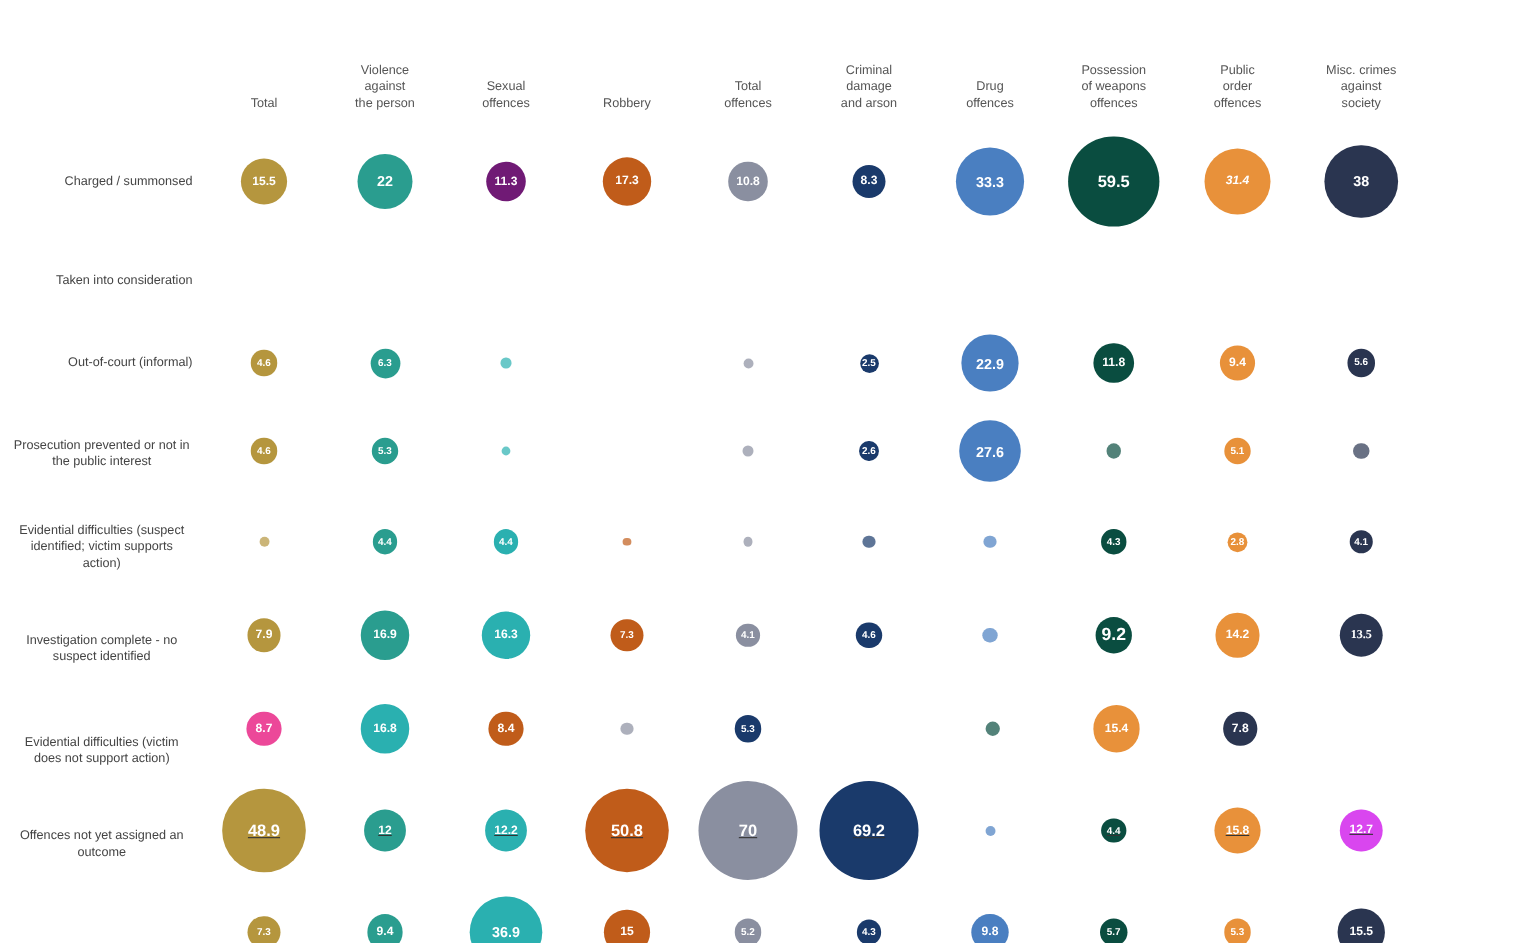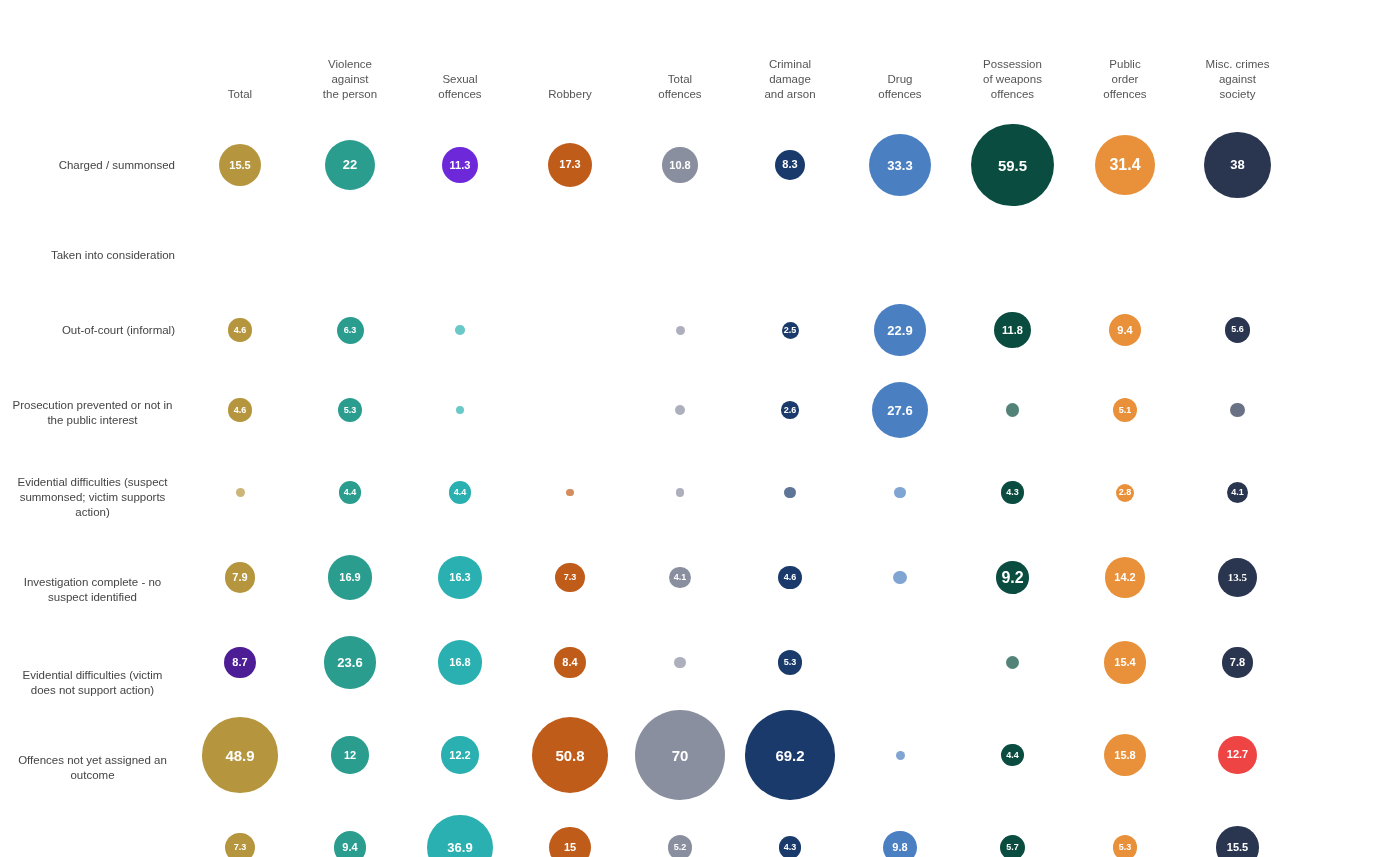--- a/index.html
+++ b/index.html
@@ -90,21 +90,21 @@
   <div class="row-label" style="height: 110px; width: 175px; min-height: 110px;">Charged /
 summonsed</div>
       <div class="row-label" style="height: 70px; width: 175px; min-height: 70px;">Taken into
 consideration</div>
       <div class="row-label" style="height: 80px; width: 175px; min-height: 80px;">Out-of-court
 (informal)</div>
       <div class="row-label" style="height: 85px; width: 175px; min-height: 85px;">Prosecution
 prevented or not
 in the public interest</div>
       <div class="row-label" style="height: 85px; width: 175px; min-height: 85px;">Evidential difficulties
-(suspect summonsed;
+(suspect identified;
 victim supports action)</div>
       <div class="row-label" style="height: 100px; width: 175px; min-height: 100px;">Investigation
 complete - no
 suspect identified</div>
       <div class="row-label" style="height: 85px; width: 175px; min-height: 85px;">Evidential difficulties
 (victim does not
 support action)</div>
       <div class="row-label" style="height: 85px; width: 175px; min-height: 85px;">Offences not
 yet assigned
 an outcome</div>
@@ -139,39 +139,39 @@
     <div class="data-rows">
 
     <div class="data-row" style="height: 110px; min-height: 110px;">
           <div class="data-cell" style="width: 110px; height: 110px;">
             <div class="bubble" style="width: 42.3506px; height: 42.3506px; background-color: rgb(181, 150, 62); font-size: 11px;">15.5</div>
           </div>
           <div class="data-cell" style="width: 110px; height: 110px;">
             <div class="bubble" style="width: 50.4551px; height: 50.4551px; background-color: rgb(42, 157, 143); font-size: 13px;">22</div>
           </div>
           <div class="data-cell" style="width: 110px; height: 110px;">
-            <div class="bubble" style="width: 36.1604px; height: 36.1604px; background-color: #6d28d9; font-size: 11px;">11.3</div>
+            <div class="bubble" style="width: 36.1604px; height: 36.1604px; background-color: #701a75; font-size: 11px;">11.3</div>
           </div>
           <div class="data-cell" style="width: 110px; height: 110px;">
             <div class="bubble" style="width: 44.7421px; height: 44.7421px; background-color: rgb(192, 92, 26); font-size: 11px;">17.3</div>
           </div>
           <div class="data-cell" style="width: 110px; height: 110px;">
             <div class="bubble" style="width: 35.3513px; height: 35.3513px; background-color: rgb(138, 143, 160); font-size: 11px;">10.8</div>
           </div>
           <div class="data-cell" style="width: 110px; height: 110px;">
             <div class="bubble" style="width: 30.9908px; height: 30.9908px; background-color: rgb(26, 58, 107); font-size: 11px;">8.3</div>
           </div>
           <div class="data-cell" style="width: 110px; height: 110px;">
             <div class="bubble" style="width: 62.0748px; height: 62.0748px; background-color: rgb(74, 127, 193); font-size: 13px;">33.3</div>
           </div>
           <div class="data-cell" style="width: 115px; height: 110px;">
             <div class="bubble" style="width: 82.9759px; height: 82.9759px; background-color: rgb(10, 77, 64); font-size: 15px;">59.5</div>
           </div>
           <div class="data-cell" style="width: 110px; height: 110px;">
-            <div class="bubble" style="width: 60.2779px; height: 60.2779px; background-color: rgb(232, 145, 58); font-size: 16px;">31.4</div>
+            <div class="bubble" style="width: 60.2779px; height: 60.2779px; background-color: rgb(232, 145, 58); font-size: 11px; font-style: italic;">31.4</div>
           </div>
           <div class="data-cell" style="width: 115px; height: 110px;">
             <div class="bubble" style="width: 66.311px; height: 66.311px; background-color: rgb(42, 53, 80); font-size: 13px;">38</div>
           </div>
         </div>
         <div class="data-row" style="height: 70px; min-height: 70px;">
           <div class="data-cell" style="width: 110px; height: 70px;">
             <div class="bubble" style="width: 0px; height: 0px; background-color: rgb(181, 150, 62); opacity: 0.7;"></div>
           </div>
           <div class="data-cell" style="width: 110px; height: 70px;"></div>
@@ -315,24 +315,21 @@
           </div>
           <div class="data-cell" style="width: 110px; height: 85px;">
             <div class="bubble" style="width: 40.5357px; height: 40.5357px; background-color: rgb(232, 145, 58); font-size: 11px;">14.2</div>
           </div>
           <div class="data-cell" style="width: 115px; height: 85px;">
             <div class="bubble" style="width: 39.524px; height: 39.524px; background-color: rgb(42, 53, 80); font-size: 11px; font-family: Liberation Serif, serif;">13.5</div>
           </div>
         </div>
         <div class="data-row" style="height: 85px; min-height: 85px;">
           <div class="data-cell" style="width: 110px; height: 85px;">
-            <div class="bubble" style="width: 31.7288px; height: 31.7288px; background-color: #4c1d95; font-size: 11px;">8.7</div>
-          </div>
-          <div class="data-cell" style="width: 110px; height: 85px;">
-            <div class="bubble" style="width: 52.2576px; height: 52.2576px; background-color: rgb(42, 157, 143); font-size: 13px;">23.6</div>
+            <div class="bubble" style="width: 31.7288px; height: 31.7288px; background-color: #ec4899; font-size: 11px;">8.7</div>
           </div>
           <div class="data-cell" style="width: 110px; height: 85px;">
             <div class="bubble" style="width: 44.0908px; height: 44.0908px; background-color: rgb(42, 176, 176); font-size: 11px;">16.8</div>
           </div>
           <div class="data-cell" style="width: 110px; height: 85px;">
             <div class="bubble" style="width: 31.1769px; height: 31.1769px; background-color: rgb(192, 92, 26); font-size: 11px;">8.4</div>
           </div>
           <div class="data-cell" style="width: 110px; height: 85px;">
             <div class="bubble" style="width: 11.7838px; height: 11.7838px; background-color: rgb(138, 143, 160); opacity: 0.7;"></div>
           </div>
@@ -345,21 +342,21 @@
           <div class="data-cell" style="width: 115px; height: 85px;">
             <div class="bubble" style="width: 13.1747px; height: 13.1747px; background-color: rgb(10, 77, 64); opacity: 0.7;"></div>
           </div>
           <div class="data-cell" style="width: 110px; height: 85px;">
             <div class="bubble" style="width: 42.2137px; height: 42.2137px; background-color: rgb(232, 145, 58); font-size: 11px;">15.4</div>
           </div>
           <div class="data-cell" style="width: 115px; height: 85px;">
             <div class="bubble" style="width: 30.0428px; height: 30.0428px; background-color: rgb(42, 53, 80); font-size: 11px;">7.8</div>
           </div>
         </div>
-        <div class="data-row" style="height: 100px; min-height: 100px;">
+        <div class="data-row" style="height: 100px; min-height: 100px; text-decoration: underline;">
           <div class="data-cell" style="width: 110px; height: 100px;">
             <div class="bubble" style="width: 75.2225px; height: 75.2225px; background-color: rgb(181, 150, 62); font-size: 15px;">48.9</div>
           </div>
           <div class="data-cell" style="width: 110px; height: 100px;">
             <div class="bubble" style="width: 37.2635px; height: 37.2635px; background-color: rgb(42, 157, 143); font-size: 11px;">12</div>
           </div>
           <div class="data-cell" style="width: 110px; height: 100px;">
             <div class="bubble" style="width: 37.5728px; height: 37.5728px; background-color: rgb(42, 176, 176); font-size: 11px;">12.2</div>
           </div>
           <div class="data-cell" style="width: 110px; height: 100px;">
@@ -374,21 +371,21 @@
           <div class="data-cell" style="width: 110px; height: 100px;">
             <div class="bubble" style="width: 9px; height: 9px; background-color: rgb(74, 127, 193); opacity: 0.7;"></div>
           </div>
           <div class="data-cell" style="width: 115px; height: 100px;">
             <div class="bubble" style="width: 22.5642px; height: 22.5642px; background-color: rgb(10, 77, 64); font-size: 9px;">4.4</div>
           </div>
           <div class="data-cell" style="width: 110px; height: 100px;">
             <div class="bubble" style="width: 42.7585px; height: 42.7585px; background-color: rgb(232, 145, 58); font-size: 11px;">15.8</div>
           </div>
           <div class="data-cell" style="width: 115px; height: 100px;">
-            <div class="bubble" style="width: 38.335px; height: 38.335px; background-color: #ef4444; font-size: 11px;">12.7</div>
+            <div class="bubble" style="width: 38.335px; height: 38.335px; background-color: #d946ef; font-size: 11px;">12.7</div>
           </div>
         </div>
         <div class="data-row" style="height: 85px; min-height: 85px;">
           <div class="data-cell" style="width: 110px; height: 85px;">
             <div class="bubble" style="width: 29.064px; height: 29.064px; background-color: rgb(181, 150, 62); font-size: 9px;">7.3</div>
           </div>
           <div class="data-cell" style="width: 110px; height: 85px;">
             <div class="bubble" style="width: 32.9805px; height: 32.9805px; background-color: rgb(42, 157, 143); font-size: 11px;">9.4</div>
           </div>
           <div class="data-cell" style="width: 110px; height: 85px;">

